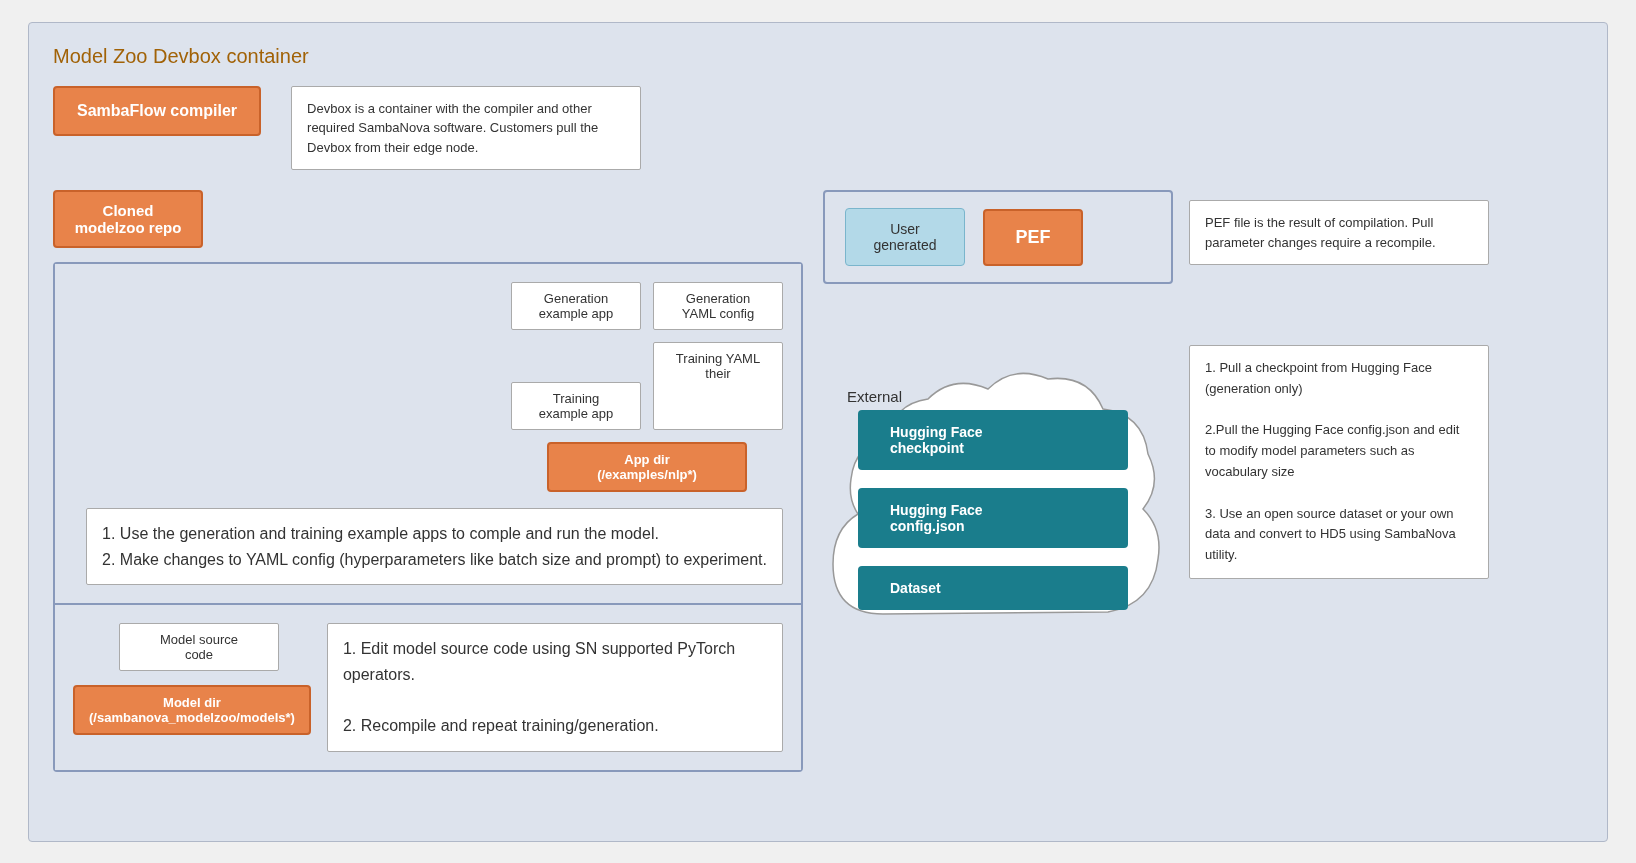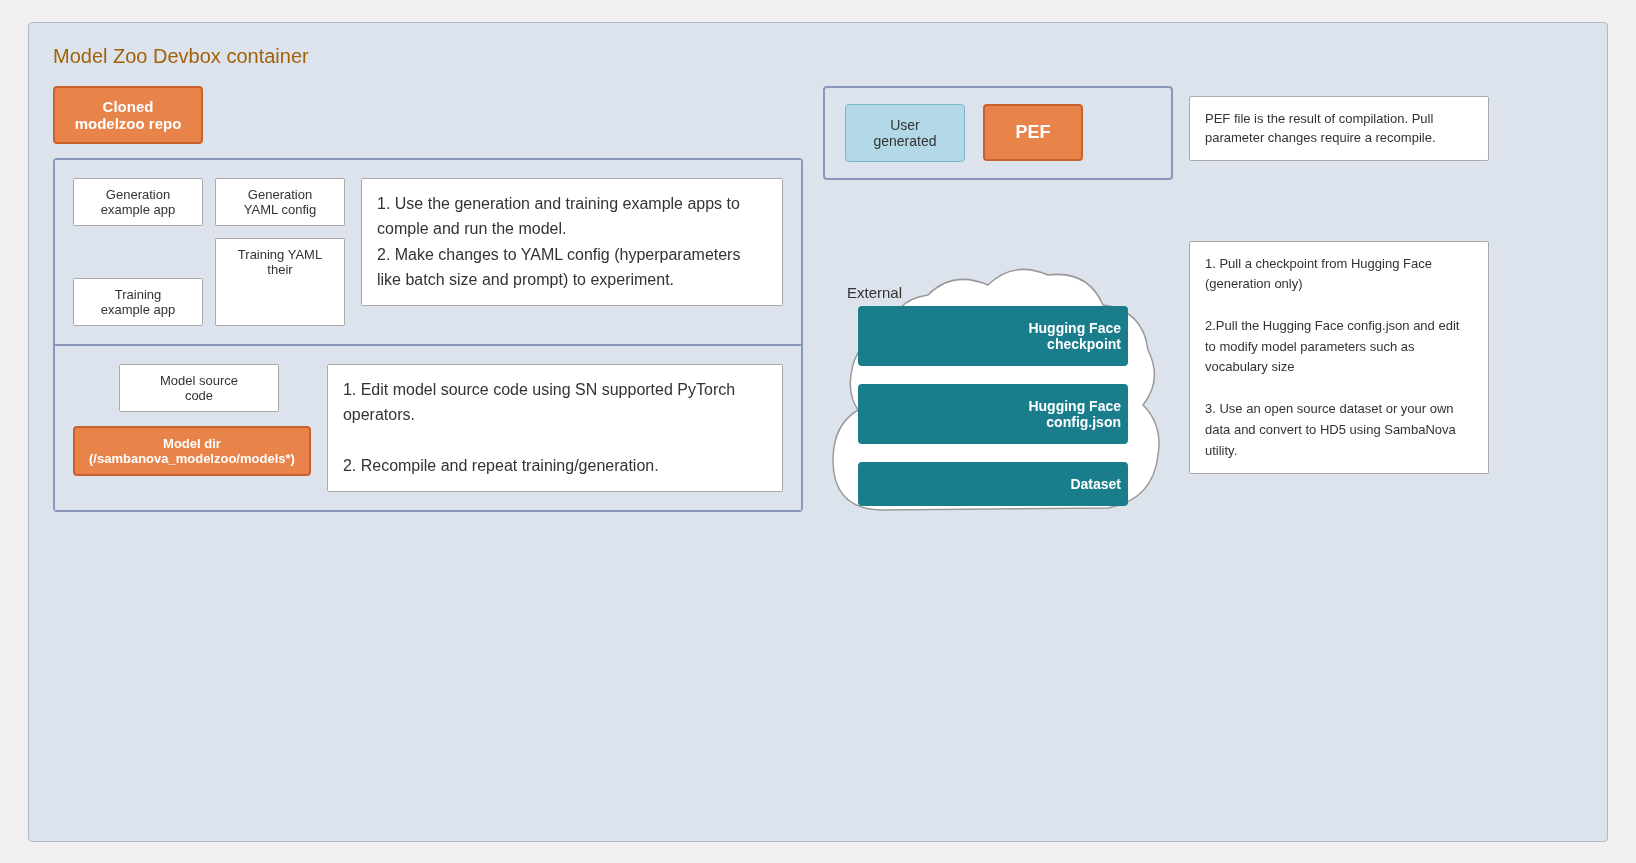--- a/index.html
+++ b/index.html
@@ -84,44 +84,45 @@
       border-radius: 4px;
       padding: 0;
       margin-top: 0;
     }
     .modelzoo-inner-top {
       background: #dde3ed;
       border-bottom: 2px solid #8899bb;
       padding: 18px 18px 18px 18px;
       display: flex;
       gap: 16px;
-      align-items: flex-start;
+      align-items: flex-end;
+      flex-direction: column;
     }
     .modelzoo-inner-bottom {
       background: #dde3ed;
       padding: 18px 18px 18px 18px;
       display: flex;
       gap: 16px;
       align-items: flex-start;
     }
     .cloned-row {
       display: flex;
       align-items: flex-start;
       gap: 20px;
       margin-bottom: 14px;
     }
     .teal-box {
       background: #1a7d8c;
       border: none;
       border-radius: 4px;
-      padding: 14px 7px;
+      padding: 14px 32px;
       color: white;
       font-size: 14px;
       font-weight: 600;
-      text-align: right;
+      text-align: left;
       min-width: 200px;
     }
     .user-generated-box {
       background: #b3d9e8;
       border: 1.5px solid #7ab5cc;
       border-radius: 4px;
       padding: 12px 20px;
       font-size: 14px;
       color: #333;
       text-align: center;
@@ -188,20 +189,24 @@
       z-index: 3;
       width: 270px;
     }
   </style>
 </head>
 <body>
 
 <div class="diagram-container">
   <div class="title">Model Zoo Devbox container</div>
 
+  <div class="top-row">
+    <div class="orange-box" style="min-width:200px; font-size:16px; padding:14px 22px;">SambaFlow compiler</div>
+    <div class="info-box" style="max-width:350px;">Devbox is a container with the compiler and other required SambaNova software. Customers pull the Devbox from their edge node.</div>
+  </div>
 
   <div class="main-layout">
 
     <div class="left-section">
 
       <div class="cloned-row">
         <div class="orange-box" style="min-width:150px; font-size:15px; white-space:pre-line;">Cloned
 modelzoo repo</div>
       </div>
 
@@ -213,20 +218,24 @@
               <div class="white-box" style="white-space:pre-line; min-width:130px;">Generation
 example app</div>
               <div class="white-box" style="white-space:pre-line; min-width:130px;">Generation
 YAML config</div>
             </div>
             <div style="display:flex; gap:12px;">
               <div class="white-box" style="white-space:pre-line; min-width:130px;margin-top:40px;">Training
 example app</div>
               <div class="white-box" style="white-space:pre-line; min-width:130px;">Training YAML
 their</div>
+            </div>
+            <div style="display:flex; justify-content:center;">
+              <div class="app-dir-box" style="white-space:pre-line; min-width:200px;">App dir
+(/examples/nlp*)</div>
             </div>
           </div>
           <div class="section-desc" style="white-space:pre-line;">1. Use the generation and training example apps to comple and run the model.
 2. Make changes to YAML config (hyperparameters like batch size and prompt) to experiment.</div>
         </div>
 
         <div class="modelzoo-inner-bottom">
           <div style="display:flex; flex-direction:column; gap:14px; align-items:flex-start;">
             <div class="white-box" style="white-space:pre-line; min-width:160px;margin-left:46px;">Model source
 code</div>

